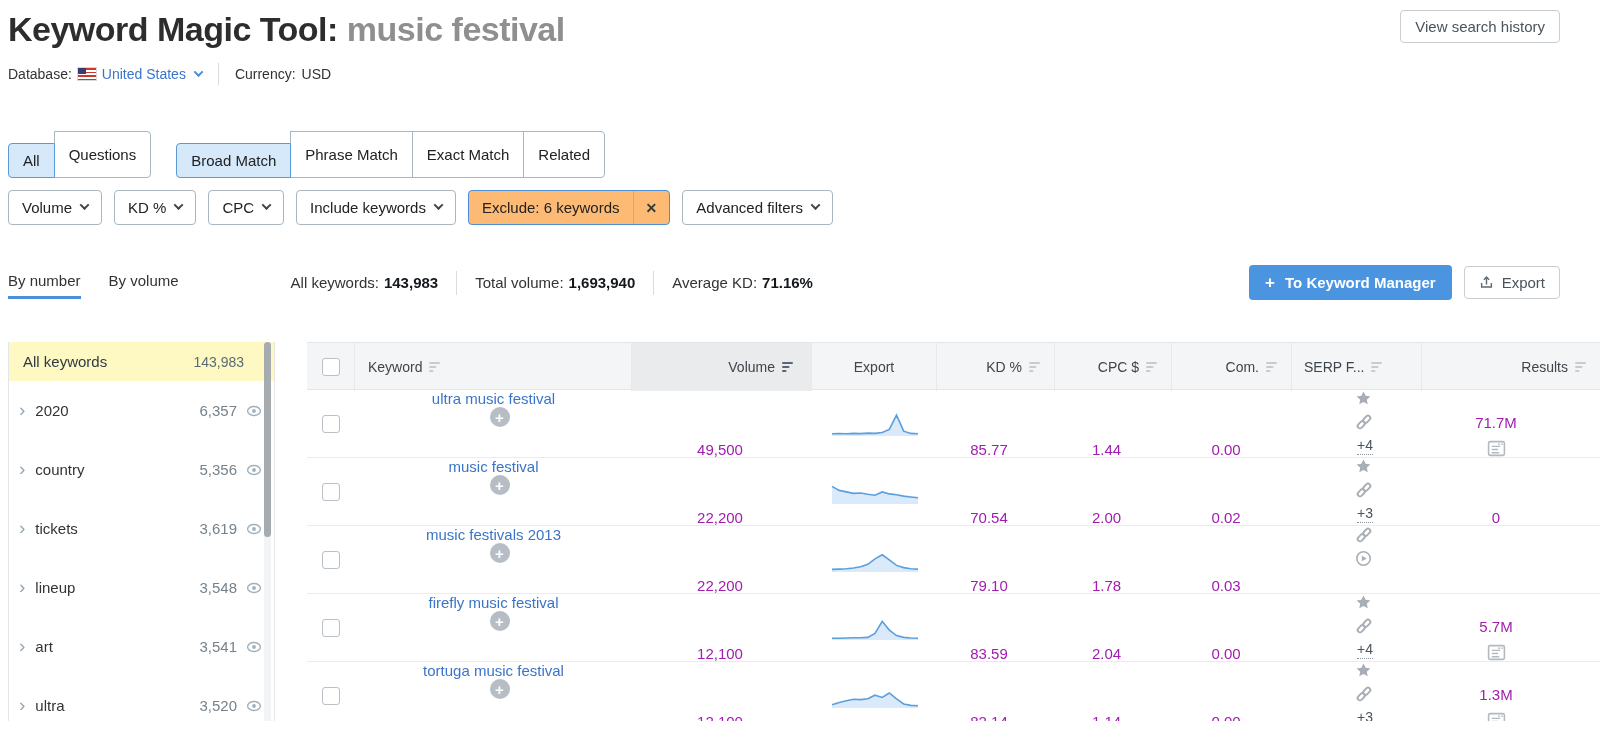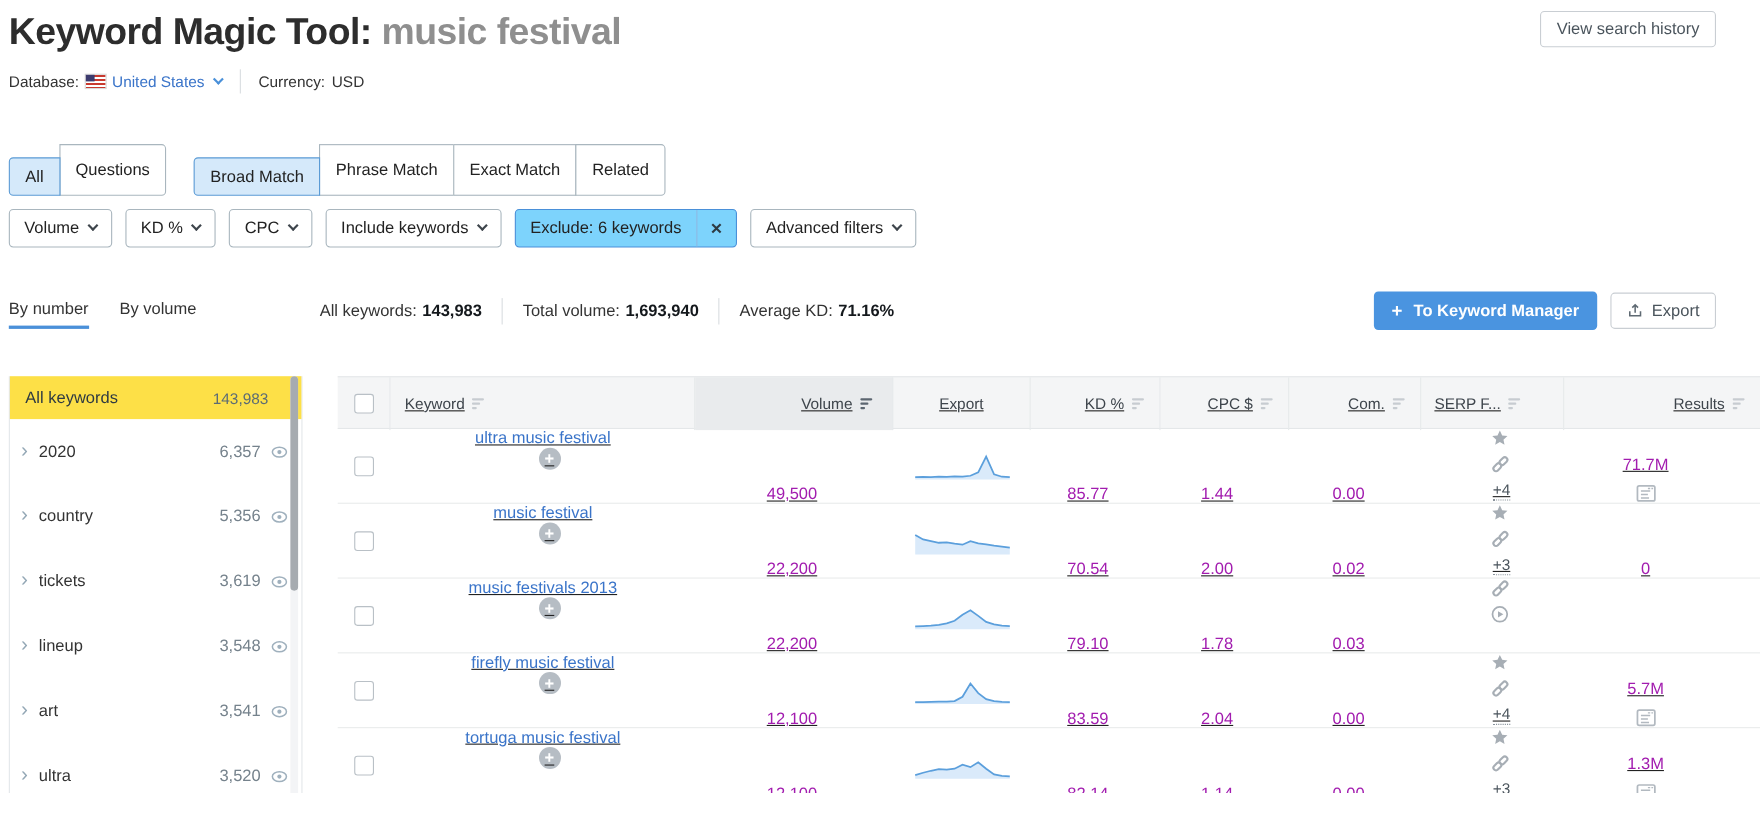--- a/index.html
+++ b/index.html
@@ -32,21 +32,21 @@
   .tab-cell:first-child { margin-left:0; border-radius:4px 0 0 4px;margin-top:12px; }
   .tab-cell:last-child { border-radius:0 4px 4px 0; }
   .tab-cell:only-child { border-radius:4px; }
   .tab-cell.sel { background:#d5e9fa; border-color:#5b9bd5; z-index:1; }
 
   
   .filters-row { display:flex; gap:12px; margin:12px 0 0 8px; }
   .filter-btn { display:inline-flex; align-items:center; font-family:inherit; font-size:15px; color:#222;
     background:#fff; border:1px solid #a9b6be; border-radius:4px; padding:8px 13px; cursor:pointer; }
   .filter-btn .chev { color:#3e454c; }
-  .filter-chip { display:inline-flex; align-items:stretch; background:#7dd3fc; border:1px solid #4a90d9; border-radius:4px; cursor:pointer; }
+  .filter-chip { display:inline-flex; align-items:stretch; background:#fdba74; border:1px solid #4a90d9; border-radius:4px; cursor:pointer; }
   .filter-chip .chip-label { padding:8px 13px; font-size:15px; color:#222; }
   .filter-chip .chip-sep { width:1px; background:#8db9e4; }
   .filter-chip .chip-x { display:flex; align-items:center; padding:0 12px; font-size:14px; font-weight:700; color:#2e3a42; }
 
   
   .summary-row { display:flex; align-items:center; margin:40px 40px 0 8px; }
   .view-tabs { display:flex; gap:28px; font-size:15px; }
   .view-tab { position:relative; color:#333; padding-bottom:10px; cursor:pointer; }
   .view-tab.active::after { content:""; position:absolute; left:0; right:0; bottom:0; height:3px; background:#4a90d9; }
   .stats { display:flex; align-items:center; margin-left:112px; font-size:15px; padding-bottom:6px; }
@@ -55,33 +55,33 @@
   .stat-div { width:1px; height:24px; background:#d9dde0; margin:0 18px; }
   .actions { margin-left:auto; display:flex; gap:12px; align-items:center; padding-bottom:6px; }
   .primary-btn { display:inline-flex; align-items:center; gap:10px; background:#4a94e0; border:none; border-radius:4px;
     color:#fff; font-size:15px; font-weight:600; padding:9px 16px; font-family:inherit; cursor:pointer; }
   .primary-btn .plus { font-size:17px; font-weight:700; line-height:1; }
 
   
   .main { display:flex; margin-top:36px; align-items:flex-start; }
   .sidebar { position:relative; width:270px; margin-left:8px; border-left:1px solid #e3e7ea; border-right:1px solid #e3e7ea;
     height:410px; font-size:15px; }
-  .side-all { display:flex; justify-content:space-between; align-items:flex-end; background:#fde047; padding:11px 30px 11px 14px; cursor:pointer; }
+  .side-all { display:flex; justify-content:space-between; align-items:flex-end; background:#fef9c3; padding:11px 30px 11px 14px; cursor:pointer; }
   .side-all .sa-lbl { color:#2e3a42; }
   .side-all .sa-cnt { color:#5b6b75; font-size:14px; }
   .side-item { display:flex; align-items:center; height:59px; padding:0 12px 0 10px; cursor:pointer; }
   .side-item .arrow { color:#93a7b5; font-size:19px; line-height:1; margin-right:10px; margin-top:-2px; }
   .side-item .g-lbl { color:#333; }
   .side-item .g-right { margin-left:auto; display:flex; align-items:center; gap:9px; }
   .side-item .g-cnt { color:#75828c; }
   .side-scroll { position:absolute; top:0; right:3px; width:7px; height:100%; background:#f3f4f6; border-radius:4px; }
   .side-scroll .thumb { position:absolute; top:0; left:0; width:7px; height:195px; background:#a6abb0; border-radius:4px; }
 
   
-  .table { margin-left:32px; width:1293px; font-size:15px;text-decoration:underline; }
+  .table { margin-left:32px; width:1293px; font-size:15px; }
   .grid { display:grid; grid-template-columns:48px 277px 180px 125px 118px 117px 120px 130px 178px; align-items:center; }
   .thead { background:#f4f5f6; border-top:1px solid #e4e7e9; border-bottom:1px solid #e4e7e9; height:48px; color:#3e454c; font-size:14px; }
   .th { display:flex; align-items:center; height:48px; padding:0 12px; border-right:1px solid #e7eaec; gap:7px; }
   .th:last-child { border-right:none; }
   .th.r { justify-content:flex-end; }
   .th.c { justify-content:center; }
   .th.vol { background:#e9ebed; padding-right:16px; }
   .th.kw { padding-left:13px; }
   .trow { height:68px; border-bottom:1px solid #e9ebec; }
   .cell { display:flex; align-items:center; height:68px; padding:0 12px;flex-direction:column; }

